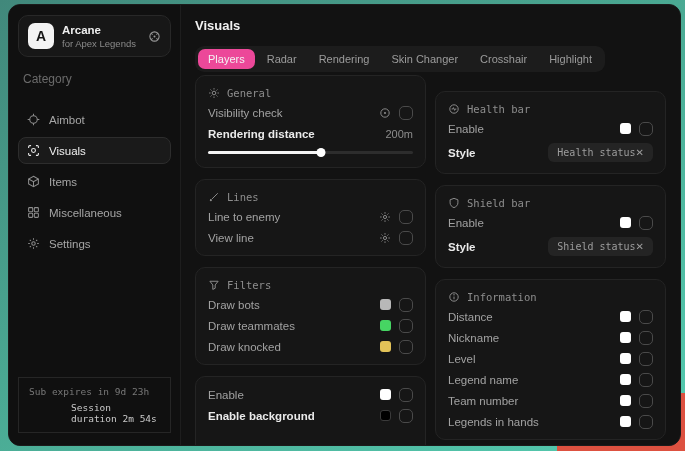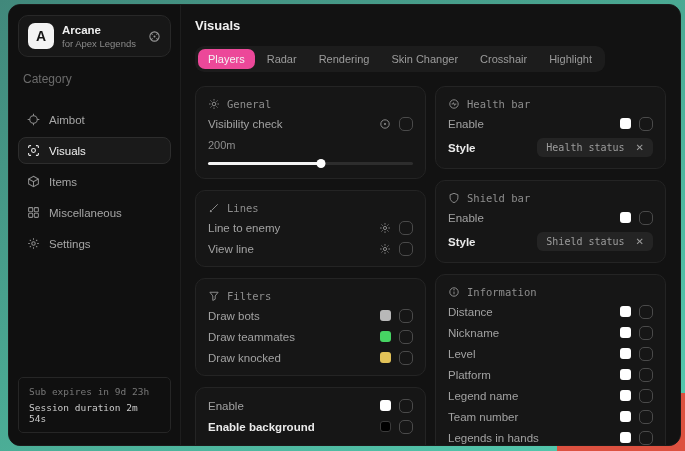--- a/index.html
+++ b/index.html
@@ -23,33 +23,33 @@
   .logo-subtitle { font-size:9.5px; color:#8b8b8b; margin-top:2px; }
   .logo-aperture { color:#9a9a9a; display:flex; flex:none; }
   .category-label { font-size:12px; color:#6b6b6b; margin:15px 5px 20px; }
   .nav { display:flex; flex-direction:column; gap:4px;justify-content:center; }
   .nav-item { display:flex; align-items:center; gap:9px; padding:6px 8px; border-radius:8px;
               color:#a6a6a6; font-size:11.5px; border:1px solid transparent; cursor:default; }
   .nav-item .nico { display:flex; color:#8d8d8d; flex:none; }
   .nav-item.active { background:#1a1a1a; border-color:#2d2d2d; color:#f1f1f1; }
   .nav-item.active .nico { color:#e8e8e8; }
   .sidebar-spacer { flex:1; }
-  .footer-card { border:1px solid #262626; border-radius:5px; padding:8px 10px;
+  .footer-card { border:1px solid #262626; border-radius:0; padding:8px 10px;
                  display:flex; flex-direction:column; gap:5px;justify-content:flex-end; }
   .footer-expires { font-family:"DejaVu Sans Mono", monospace; font-size:9.5px; color:#787878; }
-  .footer-session { font-family:"DejaVu Sans Mono", monospace; font-size:9.5px; color:#cscsc; color:#cacaca; }
+  .footer-session { font-family:"DejaVu Sans Mono", monospace; font-size:9.5px; color:#cscsc; color:#cacaca;margin-left:42px; }
 
   
   .main { flex:1; min-width:0; padding:13px 14px 0; display:flex; flex-direction:column; }
   .main-title { font-size:13px; font-weight:bold; color:#f1f1f1; }
   .tabbar { margin-top:13px; align-self:flex-start; background:#1c1c1c; border-radius:9px;
             padding:3px; display:inline-flex; gap:2px; }
   .tab { font-size:11px; color:#9c9c9c; padding:4px 10px; border-radius:7px; white-space:nowrap; cursor:default; }
   .tab.active { background:#ec4899; color:#f2f2f2; }
-  .columns { display:flex; gap:9px; margin-top:14px; flex:1; min-height:0; }
+  .columns { display:flex; gap:9px; margin-top:14px; flex:1; min-height:0;align-items:center; }
   .col { flex:1; min-width:0; display:flex; flex-direction:column; gap:11px; }
   .card { background:#161616; border:1px solid #242424; border-radius:10px;
           padding:10px 12px; display:flex; flex-direction:column; gap:6px; flex:none; }
   .card-box { padding-bottom:32px; }
   .card-head { display:flex; align-items:center; gap:7px; min-height:13px; }
   .card-icon { display:flex; color:#8d8d8d; flex:none; }
   .card-title { font-family:"DejaVu Sans Mono", monospace; font-size:10.5px; color:#8e8e8e; }
   .row { display:flex; align-items:center; justify-content:space-between; min-height:15px; }
   .row-style { min-height:21px; }
   .row-label { font-size:11.5px; color:#a2a2a2; }
@@ -58,21 +58,21 @@
   .checkbox { width:14px; height:14px; border:1.5px solid #4a4a4a; border-radius:5px; flex:none; cursor:pointer; }
   .swatch { width:11px; height:11px; border-radius:3px; flex:none; cursor:pointer; }
   .swatch.dark { border:1px solid #3a3a3a; }
   .mini-icon { display:flex; color:#8a8a8a; cursor:pointer; }
   .value { font-size:11px; color:#8d8d8d; }
   .slider { position:relative; height:9px; display:flex; align-items:center; margin-top:1px; cursor:pointer; }
   .slider-track { width:100%; height:3px; background:#2d2d2d; border-radius:2px; }
   .slider-fill { position:absolute; left:0; height:3px; background:#f4f4f4; border-radius:2px; }
   .slider-thumb { position:absolute; top:0; width:9px; height:9px; background:#ffffff;
                   border-radius:50%; transform:translateX(-50%); }
-  .select { display:flex; align-items:center; gap:11px; background:#242424; border-radius:6px;
+  .select { display:flex; align-items:center; background:#242424; border-radius:6px;
             padding:4px 9px; cursor:pointer; }
   .select-value { font-family:"DejaVu Sans Mono", monospace; font-size:10px; color:#9d9d9d; }
   .select-clear { color:#9d9d9d; font-size:10px; line-height:1; cursor:pointer; }
   svg { display:block; }
 </style>
 </head>
 <body>
 
 <div class="scene">
   <div class="bg-red"></div>
@@ -187,20 +187,21 @@
                 <span class="mini-icon">
                   <svg width="12" height="12" viewBox="0 0 16 16" fill="none" stroke="currentColor" stroke-width="1.3">
                     <circle cx="8" cy="8" r="5.6"></circle>
                       <circle cx="8" cy="8" r="1.4" fill="currentColor" stroke="none"></circle>
                   </svg>
                   </span>
                 <span class="checkbox"></span>
               </span>
             </div>
             <div class="row">
+              <span class="row-label em">Rendering distance</span>
               <span class="value">200m</span>
             </div>
             <div class="slider">
               <span class="slider-track"></span>
               <span class="slider-fill" style="width: 55%;"></span>
               <span class="slider-thumb" style="left: 55%;"></span>
             </div>
           </section>
 
           <section class="card">
@@ -368,27 +369,20 @@
               </span>
             </div>
             <div class="row">
               <span class="row-label">Level</span>
               <span class="ctrl">
                 <span class="swatch" style="background: rgb(255, 255, 255);"></span>
                 <span class="checkbox"></span>
               </span>
             </div>
             <div class="row">
-              <span class="row-label">Platform</span>
-              <span class="ctrl">
-                <span class="swatch" style="background: rgb(255, 255, 255);"></span>
-                <span class="checkbox"></span>
-              </span>
-            </div>
-            <div class="row">
               <span class="row-label">Legend name</span>
               <span class="ctrl">
                 <span class="swatch" style="background: rgb(255, 255, 255);"></span>
                 <span class="checkbox"></span>
               </span>
             </div>
             <div class="row">
               <span class="row-label">Team number</span>
               <span class="ctrl">
                 <span class="swatch" style="background: rgb(255, 255, 255);"></span>

